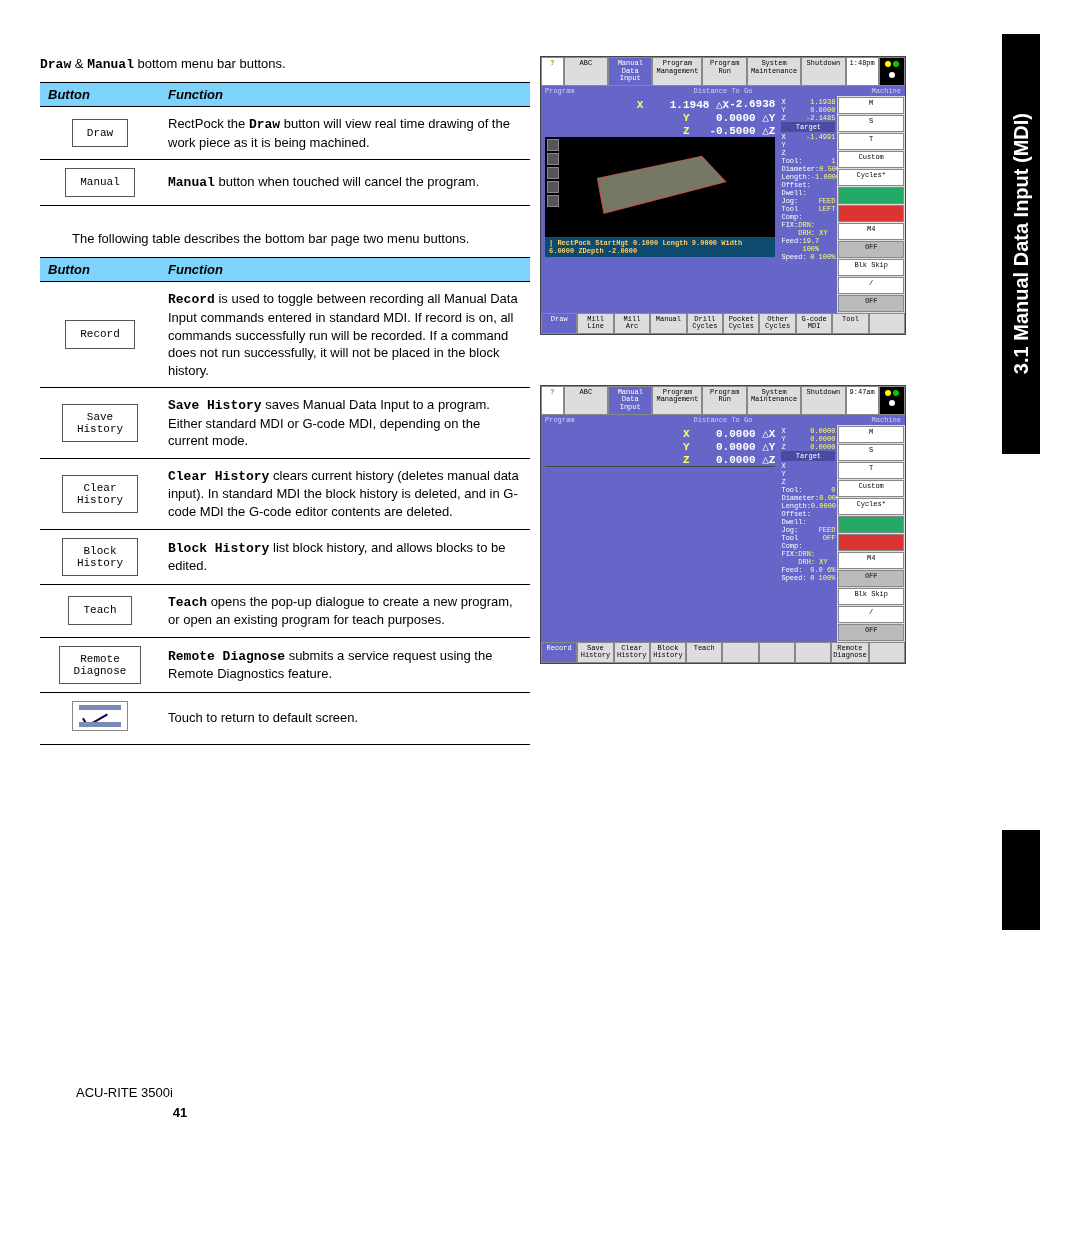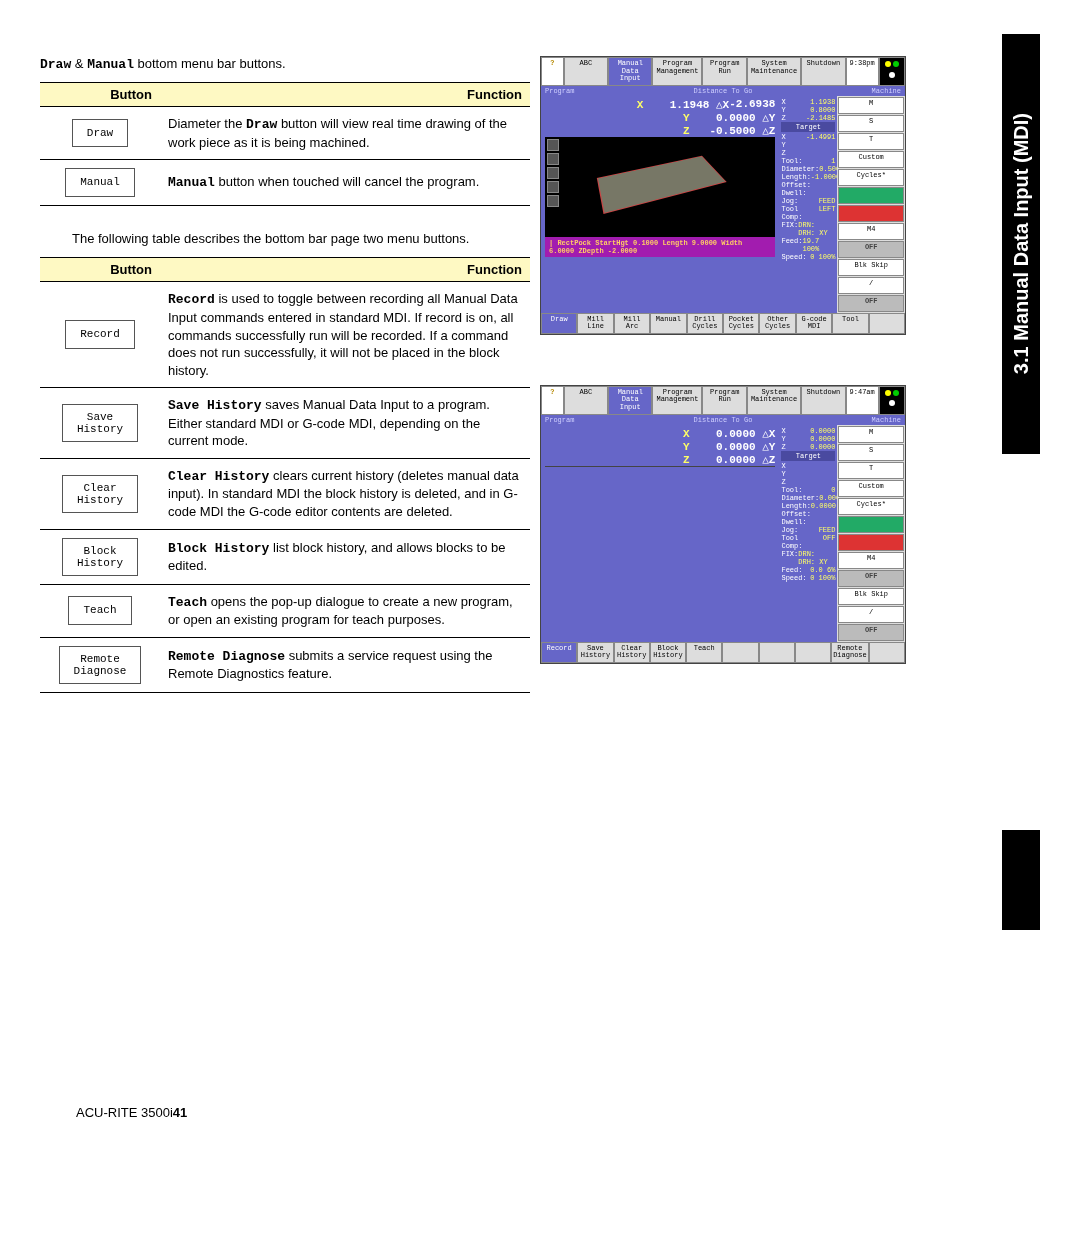--- a/index.html
+++ b/index.html
@@ -27,26 +27,27 @@
   }
   .intro-line { margin-bottom: 10px; }
   .mono { font-family: "Courier New", monospace; font-weight: bold; }
 
   table.desc {
     width: 100%;
     border-collapse: collapse;
     margin-bottom: 24px;
   }
   table.desc th {
-    background: #fef9c3;
-    text-align: right;
+    background: #7dd3fc;
+    text-align: left;
     font-weight: bold;
     padding: 4px 8px;
     border-top: 1px solid #000;
     border-bottom: 1px solid #000;
+    font-style: italic;
   }
   table.desc td {
     padding: 8px 8px;
     border-bottom: 1px solid #000;
     vertical-align: middle;
     line-height: 1.35;
   }
   table.desc td.btn-cell {
     width: 120px;
     text-align: center;
@@ -127,21 +128,21 @@
 
   
   .footer {
     position: absolute;
     left: 76px;
     bottom: 114px;
     width: 870px;
     display: flex;
     font-size: 13px;
   }
-  .footer .pg { font-weight: bold; }
+  .footer .pg { font-weight: bold; margin-top: 20px; }
 
   
   .cnc {
     width: 366px;
     border: 1px solid #444;
     font-size: 8px;
     font-family: "Courier New", monospace;
     margin-bottom: 20px;
     background: #9090d0;
   }
@@ -235,21 +236,21 @@
   }
   .cnc .view .shape {
     position:absolute;
     left:40px;top:18px;
     width:120px;height:50px;
     border:1px solid #c44;
     background:#776;
     transform: perspective(200px) rotateX(50deg) rotateZ(-20deg);
   }
   .cnc .gline {
-    background:#a21caf;color:#fc6;font-size:7px;padding:2px 4px;
+    background:#0c4a6e;color:#fc6;font-size:7px;padding:2px 4px;
   }
   .cnc .bbar {
     display:flex;
     background:#ddd;
     font-size:7px;
   }
   .cnc .bbar div {
     flex:1;
     border:1px solid #888;
     text-align:center;
@@ -272,21 +273,21 @@
 
     <table class="desc">
       <tbody>
           <tr>
         <th>Button</th>
         <th>Function</th>
       </tr>
       <tr>
         <td class="btn-cell"><span class="btn-draw">Draw</span></td>
         <td>
-          <span>Diameter the </span><span class="mono">Draw</span><span> button will view real time drawing of the work piece as it is being machined.</span>
+          <span>RectPock the </span><span class="mono">Draw</span><span> button will view real time drawing of the work piece as it is being machined.</span>
         </td>
       </tr>
       <tr>
         <td class="btn-cell"><span class="btn-draw">Manual</span></td>
         <td>
           <span class="mono">Manual</span><span> button when touched will cancel the program.</span>
         </td>
       </tr>
     </tbody>
       </table>
@@ -319,38 +320,42 @@
         <td><span class="mono">Block History</span><span> list block history, and allows blocks to be edited.</span></td>
       </tr>
       <tr>
         <td class="btn-cell"><span class="btn-draw">Teach</span></td>
         <td><span class="mono">Teach</span><span> opens the pop-up dialogue to create a new program, or open an existing program for teach purposes.</span></td>
       </tr>
       <tr>
         <td class="btn-cell"><span class="btn-draw btn-tall" style="white-space:pre-line">Remote
 Diagnose</span></td>
         <td><span class="mono">Remote Diagnose</span><span> submits a service request using the Remote Diagnostics feature.</span></td>
+      </tr>
+      <tr>
+        <td class="btn-cell"><span class="return-btn"><span class="arrow"></span></span></td>
+        <td><span>Touch to return to default screen.</span></td>
       </tr>
     </tbody>
       </table>
 
   </div>
 
   <div class="right-col">
 
     <div class="cnc">
       <div class="topbar">
         <div class="help">?</div>
         <div>ABC</div>
         <div class="active"><span>Manual Data</span><br><span>Input</span></div>
         <div><span>Program</span><br><span>Management</span></div>
         <div>Program Run</div>
         <div><span>System</span><br><span>Maintenance</span></div>
         <div>Shutdown</div>
-        <div class="status">9:38pm</div>
+        <div class="status">1:48pm</div>
         <div class="leds"><span class="led-y"></span><span class="led-g"></span><span class="led-w"></span></div>
       </div>
       <div class="band">
         <div>Program</div>
         <div class="mid">Distance To Go</div>
         <div>Machine</div>
       </div>
       <div class="main">
         <div class="dro">
           <div class="row">

